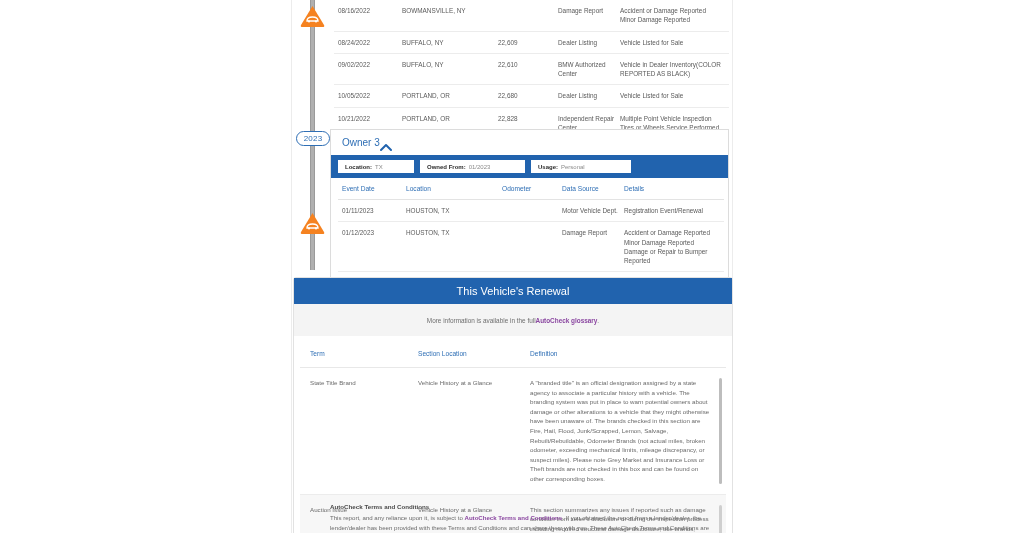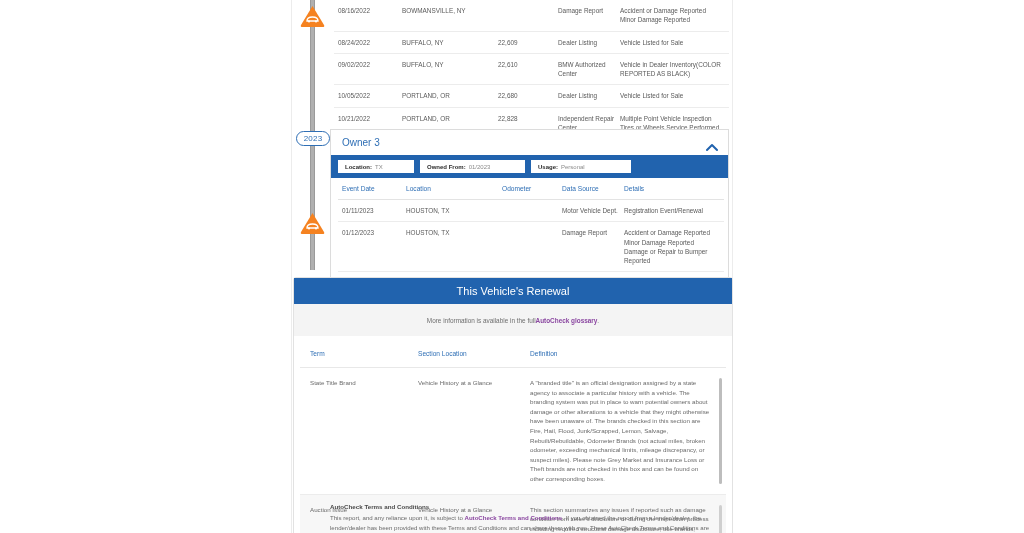--- a/index.html
+++ b/index.html
@@ -94,21 +94,21 @@
     width: 399px;
     background: #ffffff;
     border: 1px solid #dcdcdc;
     border-bottom: none;
   }
   .owner-head {
     height: 25px;
     display: flex;
     align-items: center;
     padding: 0 10px 0 11px;
-    justify-content: space-between;
+    justify-content: flex-start;
   }
   .owner-title {
     font-size: 10px;
     color: #2f6fb5;
   }
   .chev { width: 12px; height: 9px; }
   .owner-bar {
     background: #2163ae;
     padding: 5px 7px;
     display: flex;

